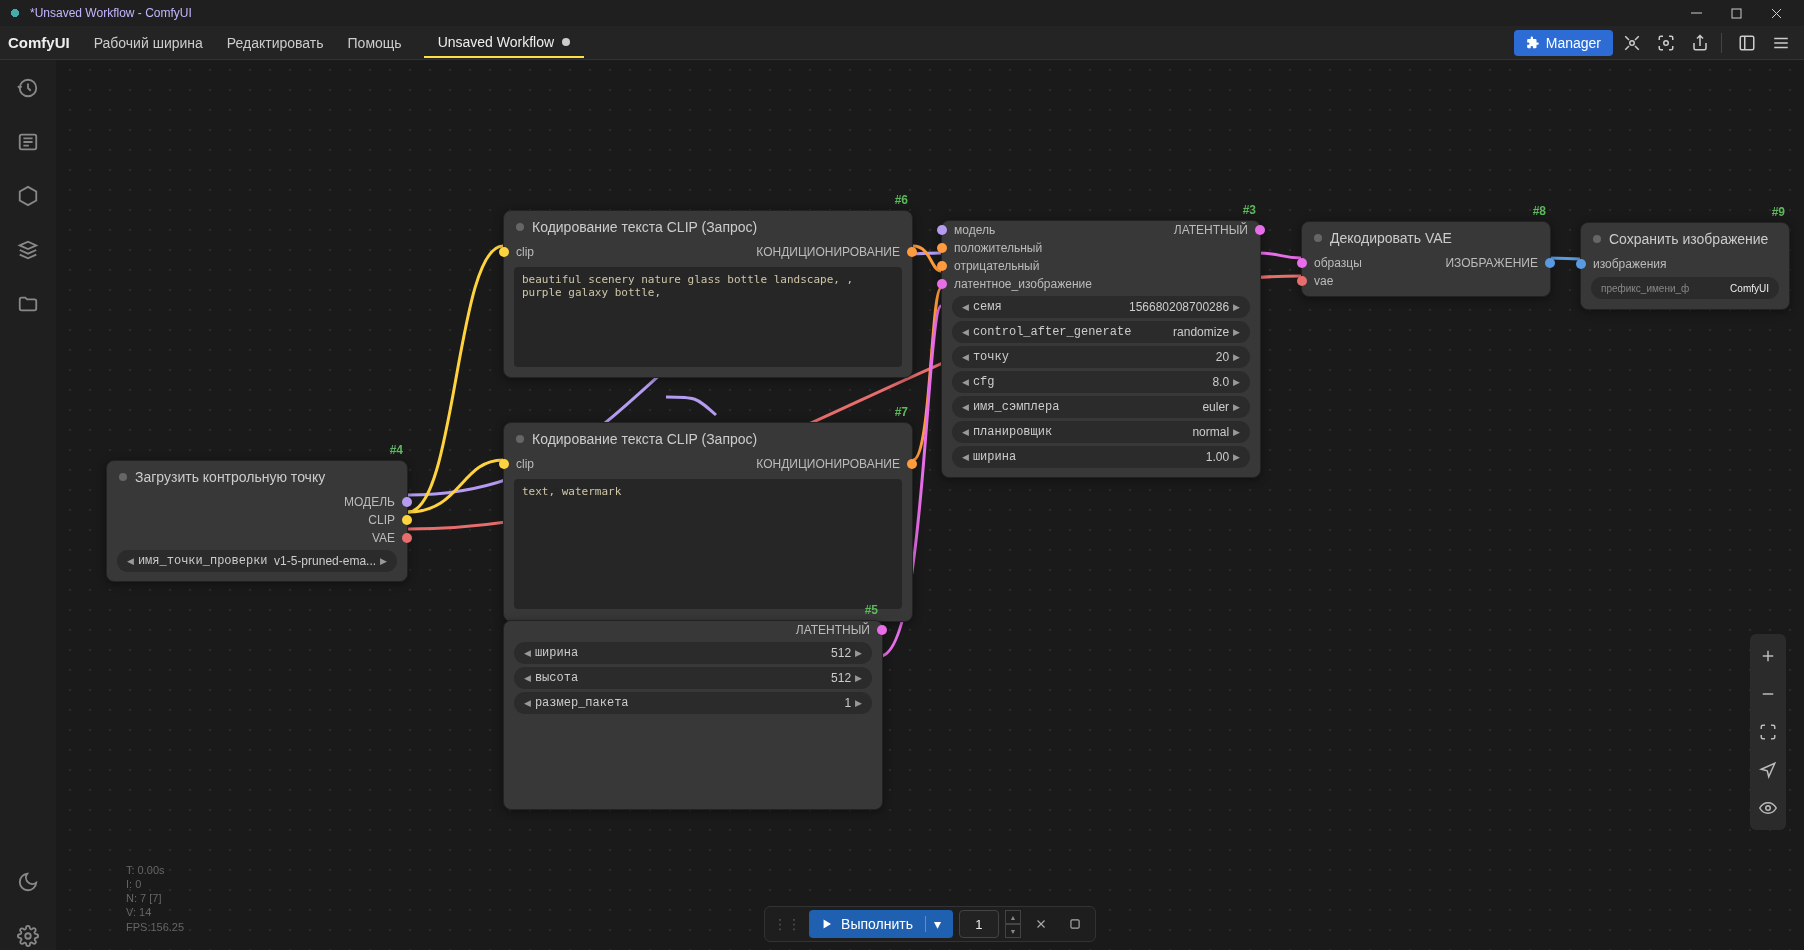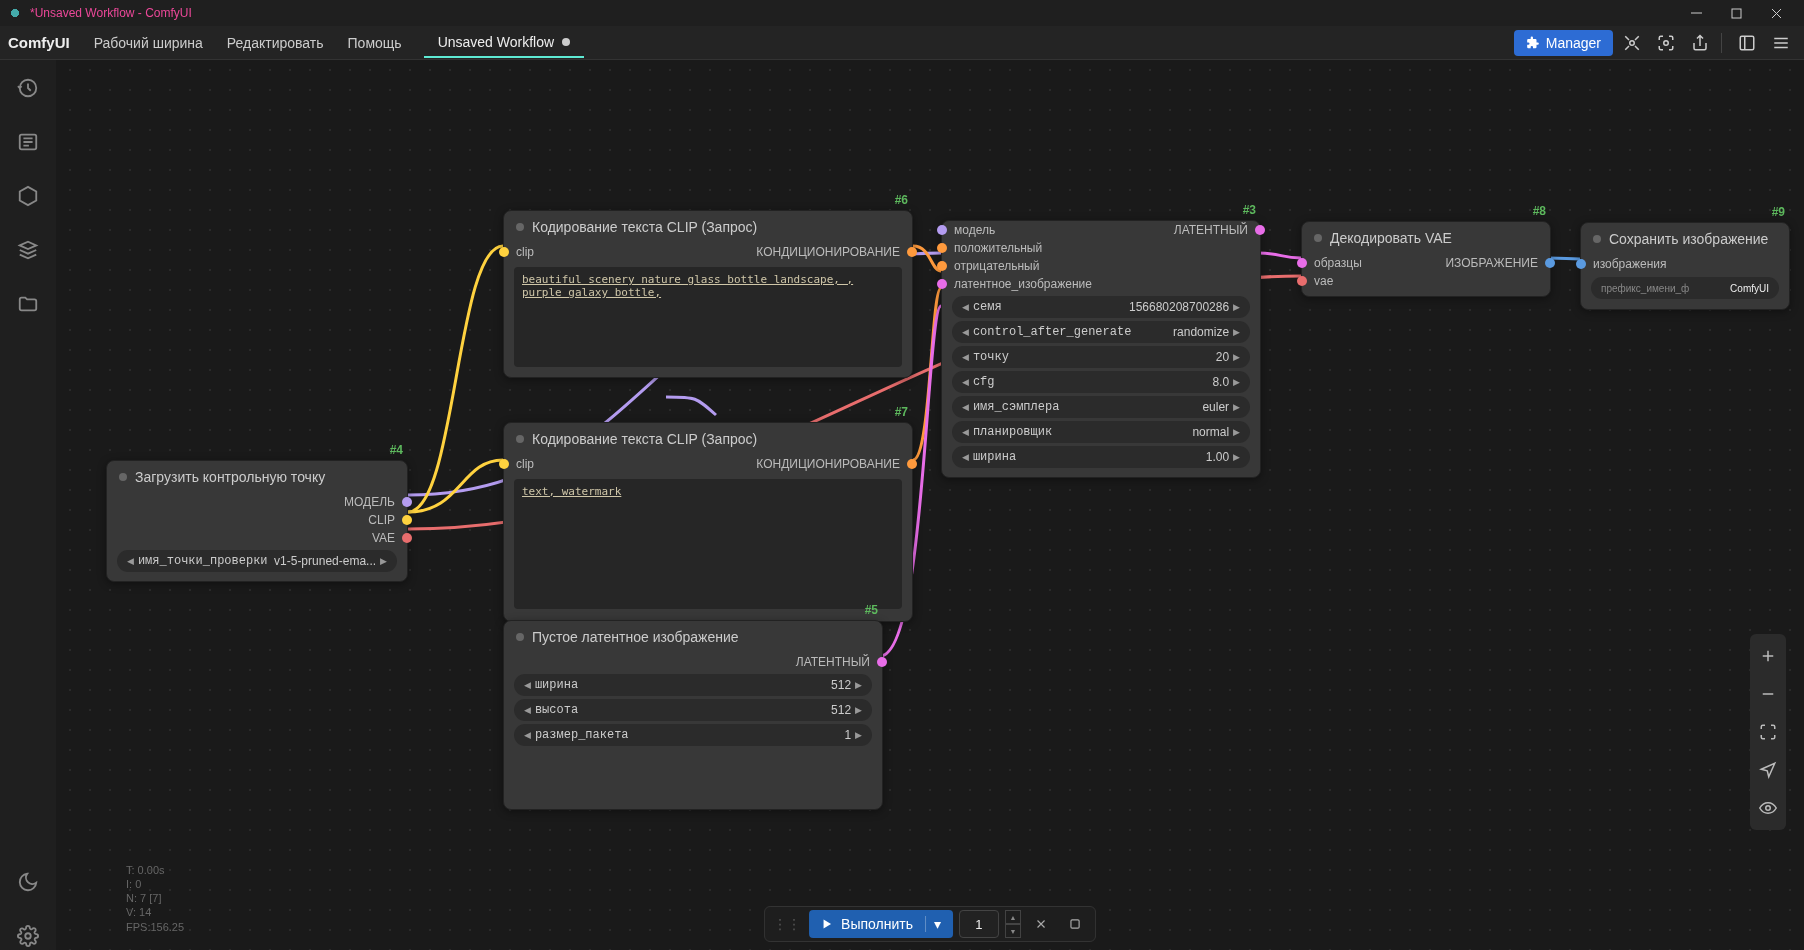--- a/index.html
+++ b/index.html
@@ -1,25 +1,25 @@
 <!DOCTYPE html>
 <html><head>
 <meta charset="utf-8">
 <style>
 * { margin: 0; padding: 0; box-sizing: border-box; font-family: -apple-system, "Segoe UI", sans-serif; }
 body { width: 1804px; height: 950px; background: #1a1a1a; color: #ccc; overflow: hidden; position: relative; }
-.titlebar { height: 26px; background: #1f1f1f; display: flex; align-items: center; padding: 0 8px; font-size: 12px; color: #ec4899; }
+.titlebar { height: 26px; background: #1f1f1f; display: flex; align-items: center; padding: 0 8px; font-size: 12px; color: #c4b5fd; }
 .titlebar .app-icon { width: 14px; height: 14px; background: radial-gradient(circle, #4aa 40%, transparent 42%); border-radius: 50%; margin-right: 8px; }
 .titlebar .spacer { flex: 1; }
 .titlebar .win-btn { width: 40px; height: 26px; display: flex; align-items: center; justify-content: center; color: #ccc; cursor: pointer; }
 .titlebar .win-btn svg { width: 11px; height: 11px; }
 .menubar { height: 34px; background: #242424; display: flex; align-items: center; padding: 0 8px; border-bottom: 1px solid #333; }
 .menubar .brand { font-weight: 700; font-size: 15px; color: #eee; margin-right: 12px; }
 .menubar .menu-item { font-size: 14px; color: #ccc; padding: 6px 12px; cursor: pointer; }
-.menubar .tab { display: flex; align-items: center; gap: 8px; padding: 6px 14px; font-size: 14px; color: #eee; border-bottom: 2px solid #5eead4; margin-left: 10px; }
+.menubar .tab { display: flex; align-items: center; gap: 8px; padding: 6px 14px; font-size: 14px; color: #eee; border-bottom: 2px solid #fde047; margin-left: 10px; }
 .menubar .tab .dot { width: 8px; height: 8px; border-radius: 50%; background: #ccc; }
 .menubar .mspacer { flex: 1; }
 .menubar .manager-btn { background: #2d6cd4; color: #fff; font-size: 14px; padding: 5px 12px; border-radius: 4px; display: flex; align-items: center; gap: 6px; cursor: pointer; }
 .menubar .tool-icon { width: 30px; height: 30px; display: flex; align-items: center; justify-content: center; color: #ccc; cursor: pointer; margin-left: 4px; }
 .workspace { position: absolute; top: 60px; left: 0; right: 0; bottom: 0; background: #1a1a1a; background-image: radial-gradient(circle, #2a2a2a 1px, transparent 1px); background-size: 20px 20px; }
 .sidebar { position: absolute; left: 0; top: 0; bottom: 0; width: 56px; background: #1f1f1f; display: flex; flex-direction: column; align-items: center; padding-top: 14px; gap: 26px; }
 .sidebar .side-icon { width: 28px; height: 28px; display: flex; align-items: center; justify-content: center; color: #888; cursor: pointer; }
 .sidebar .spacery { flex: 1; }
 .canvas { position: absolute; left: 56px; right: 0; top: 0; bottom: 0; }
 svg.edges { position: absolute; left: 0; top: 0; width: 100%; height: 100%; pointer-events: none; }
@@ -29,21 +29,21 @@
 .node-id { position: absolute; top: -18px; right: 4px; font-size: 12px; font-weight: 700; color: #5db85d; }
 .slot-row { display: flex; align-items: center; padding: 2px 12px; font-size: 12px; color: #bbb; position: relative; }
 .slot-row.right { justify-content: flex-end; }
 .slot-dot { width: 10px; height: 10px; border-radius: 50%; position: absolute; }
 .slot-dot.l { left: -5px; }
 .slot-dot.r { right: -5px; }
 .widget { margin: 3px 10px; background: #2b2b2b; border-radius: 11px; height: 22px; display: flex; align-items: center; padding: 0 10px; font-size: 12px; color: #ccc; }
 .widget .arr { color: #999; font-size: 9px; }
 .widget .wlabel { flex: 0 0 auto; margin-left: 4px; font-family: Liberation Mono, monospace; }
 .widget .wval { flex: 1; text-align: right; margin-right: 4px; }
-.text-widget { margin: 6px 10px 10px; background: #262626; border-radius: 4px; padding: 6px 8px; font-family: monospace; font-size: 11px; color: #cfc6a8; min-height: 100px; text-decoration: underline; }
+.text-widget { margin: 6px 10px 10px; background: #262626; border-radius: 4px; padding: 6px 8px; font-family: monospace; font-size: 11px; color: #cfc6a8; min-height: 100px; }
 .input-box { margin: 4px 10px; background: #2b2b2b; border-radius: 11px; height: 22px; display: flex; align-items: center; padding: 0 10px; font-size: 10px; color: #888; position: relative; }
 .input-box .val { position: absolute; right: 10px; color: #eee; }
 .floatbar { position: absolute; right: 18px; bottom: 120px; display: flex; flex-direction: column; gap: 14px; background: #2b2b2b; border-radius: 6px; padding: 10px 6px; }
 .floatbar .fb-icon { width: 24px; height: 24px; display: flex; align-items: center; justify-content: center; color: #bbb; cursor: pointer; }
 .stats { position: absolute; left: 70px; bottom: 16px; font-size: 11px; color: #666; line-height: 1.3; }
 .actionbar { position: absolute; left: 50%; transform: translateX(-50%); bottom: 8px; height: 36px; background: #1e1e1e; border: 1px solid #333; border-radius: 6px; display: flex; align-items: center; padding: 0 6px; gap: 6px; }
 .actionbar .handle { color: #555; cursor: grab; padding: 0 2px; font-size: 14px; }
 .actionbar .run-btn { background: #2060b0; color: #fff; height: 28px; border-radius: 4px; display: flex; align-items: center; padding: 0 12px; font-size: 14px; cursor: pointer; gap: 8px; }
 .actionbar .run-btn .chev { border-left: 1px solid rgba(255,255,255,.3); padding-left: 8px; margin-left: 4px; }
 .actionbar .num { width: 40px; height: 28px; background: #222; border: 1px solid #444; border-radius: 4px; display: flex; align-items: center; justify-content: center; font-size: 13px; color: #eee; }
@@ -244,24 +244,20 @@
           <span>clip</span>
           <span style="flex:1"></span>
           <span>КОНДИЦИОНИРОВАНИЕ</span>
           <span class="slot-dot r" style="background:#ff9a3d"></span>
         </div>
       <div class="text-widget" style="min-height:130px">text, watermark</div>
     </div>
 
     <div class="node" style="left:447px;top:560px;width:380px;height:190px">
       <div class="node-id">#5</div>
-      <div class="node-hdr">
-          <span class="bullet"></span>
-          <span>Пустое латентное изображение</span>
-        </div>
       <div class="slot-row right">
           <span>ЛАТЕНТНЫЙ</span>
           <span class="slot-dot r" style="background:#e86de8"></span>
         </div>
       <div class="widget">
           <span class="arr">◀</span>
           <span class="wlabel">ширина</span>
           <span class="wval">512</span>
           <span class="arr">▶</span>
         </div>

